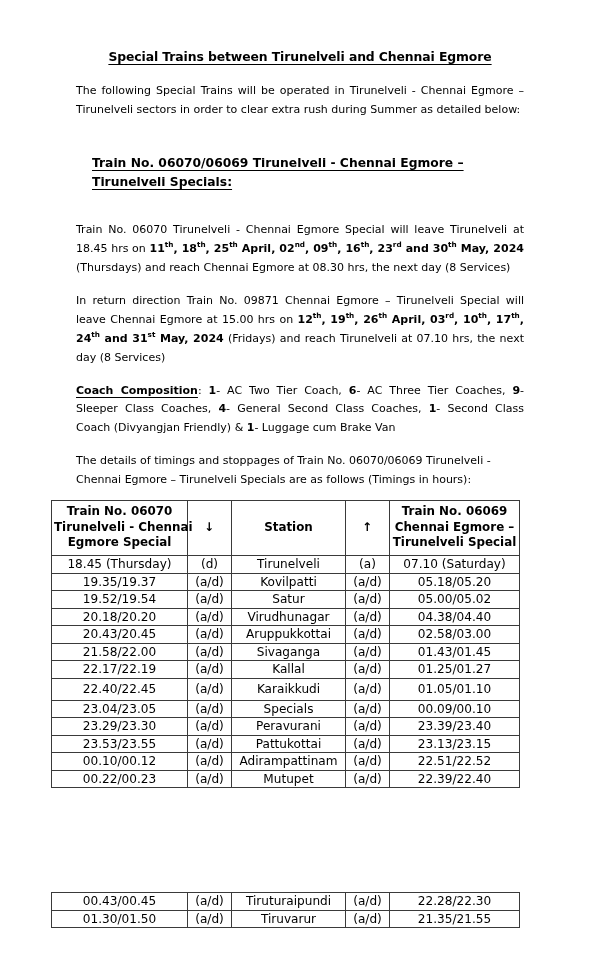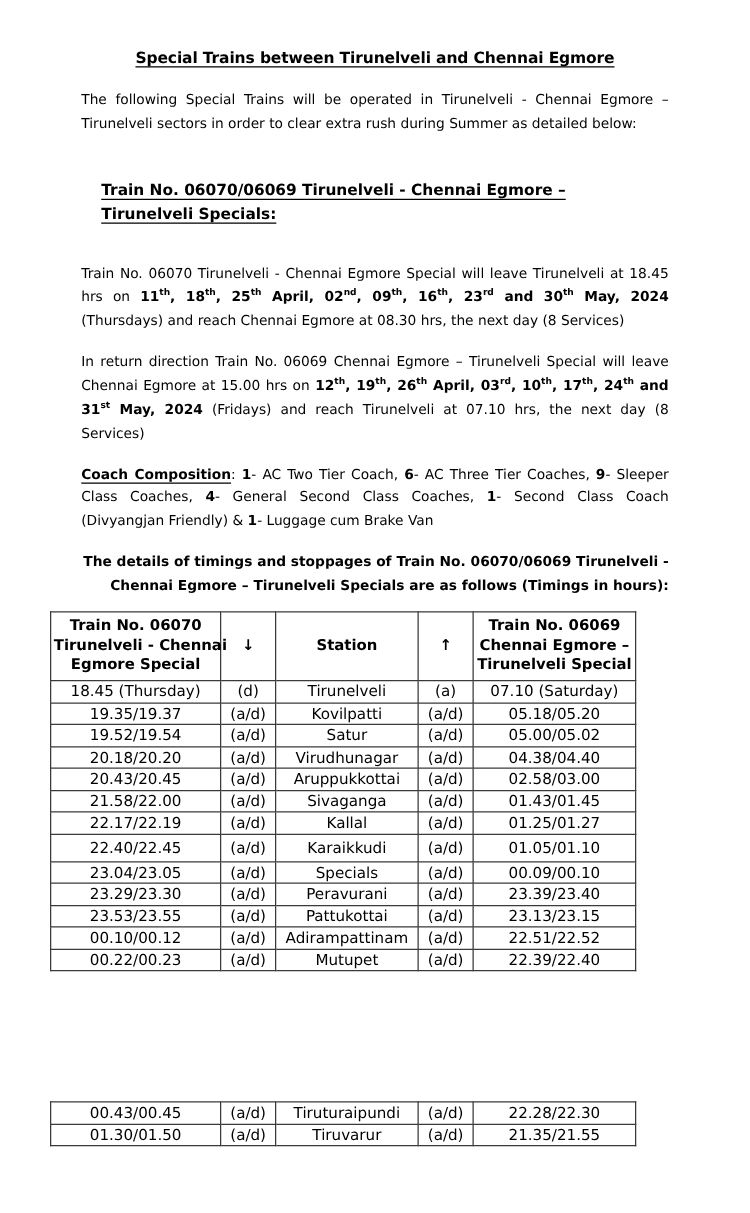--- a/index.html
+++ b/index.html
@@ -15,21 +15,21 @@
     position: relative;
     font-family: "DejaVu Sans", "Liberation Sans", sans-serif;
     color: #000000;
     overflow: hidden;
   }
   .page {
     position: absolute;
     left: 0; top: 0;
     width: 600px;
     height: 970px;
-    padding: 0;
+    padding: 11px;
   }
   .doc-title {
     text-align: center;
     font-weight: bold;
     font-size: 12.4px;
     text-decoration: underline;
     text-underline-offset: 2.5px;
     margin: 0;
     padding-top: 38px;
     letter-spacing: -0.1px;
@@ -37,21 +37,21 @@
   .body-block {
     margin: 0 65px 0 65px;
   }
   p.para {
     margin: 0;
     font-size: 11px;
     line-height: 1.72;
     text-align: justify;
     text-justify: inter-word;
   }
-  p.para.nojust { text-align: right; font-weight: bold; }
+  p.para.nojust { text-align: left; }
   .spacer-18 { height: 18px; }
   .spacer-14 { height: 14px; }
   .spacer-12 { height: 12px; }
   .spacer-10 { height: 10px; }
   .sub-head {
     font-weight: bold;
     font-size: 12.3px;
     text-decoration: underline;
     text-underline-offset: 2.5px;
     margin: 16px;
@@ -111,21 +111,21 @@
     <div class="spacer-18"></div>
 
     <p class="sub-head">Train No. 06070/06069 Tirunelveli - Chennai Egmore – Tirunelveli  Specials:</p>
 
     <div class="spacer-12"></div>
 
     <p class="para"><span>Train No. 06070 Tirunelveli - Chennai Egmore Special will leave Tirunelveli at 18.45 hrs on </span><b>11<sup>th</sup>, 18<sup>th</sup>, 25<sup>th</sup> April, 02<sup>nd</sup>, 09<sup>th</sup>, 16<sup>th</sup>, 23<sup>rd</sup> and 30<sup>th</sup> May, 2024</b><span> (Thursdays) and reach Chennai Egmore at 08.30 hrs, the next day (8 Services)</span></p>
 
     <div class="spacer-14"></div>
 
-    <p class="para"><span>In return direction Train No. 06069 Chennai Egmore – Tirunelveli Special will leave Chennai Egmore at 15.00 hrs on </span><b>12<sup>th</sup>, 19<sup>th</sup>, 26<sup>th</sup> April, 03<sup>rd</sup>, 10<sup>th</sup>, 17<sup>th</sup>, 24<sup>th</sup> and 31<sup>st</sup> May, 2024</b><span> (Fridays) and reach Tirunelveli at 07.10 hrs, the next day (8 Services)</span></p>
+    <p class="para"><span>In return direction Train No. 09871 Chennai Egmore – Tirunelveli Special will leave Chennai Egmore at 15.00 hrs on </span><b>12<sup>th</sup>, 19<sup>th</sup>, 26<sup>th</sup> April, 03<sup>rd</sup>, 10<sup>th</sup>, 17<sup>th</sup>, 24<sup>th</sup> and 31<sup>st</sup> May, 2024</b><span> (Fridays) and reach Tirunelveli at 07.10 hrs, the next day (8 Services)</span></p>
 
     <div class="spacer-14"></div>
 
     <p class="para"><b class="u">Coach Composition</b><span>: <b>1</b>- AC Two Tier Coach, <b>6</b>- AC Three Tier Coaches, <b>9</b>- Sleeper Class Coaches, <b>4</b>- General Second Class Coaches, <b>1</b>- Second Class Coach (Divyangjan Friendly) &amp; <b>1</b>- Luggage cum Brake Van</span></p>
 
     <div class="spacer-14"></div>
 
     <p class="para nojust">The details of timings and stoppages of Train No. 06070/06069 Tirunelveli - Chennai Egmore  – Tirunelveli  Specials are as follows (Timings in hours):</p>
 
     <div class="spacer-10"></div>

